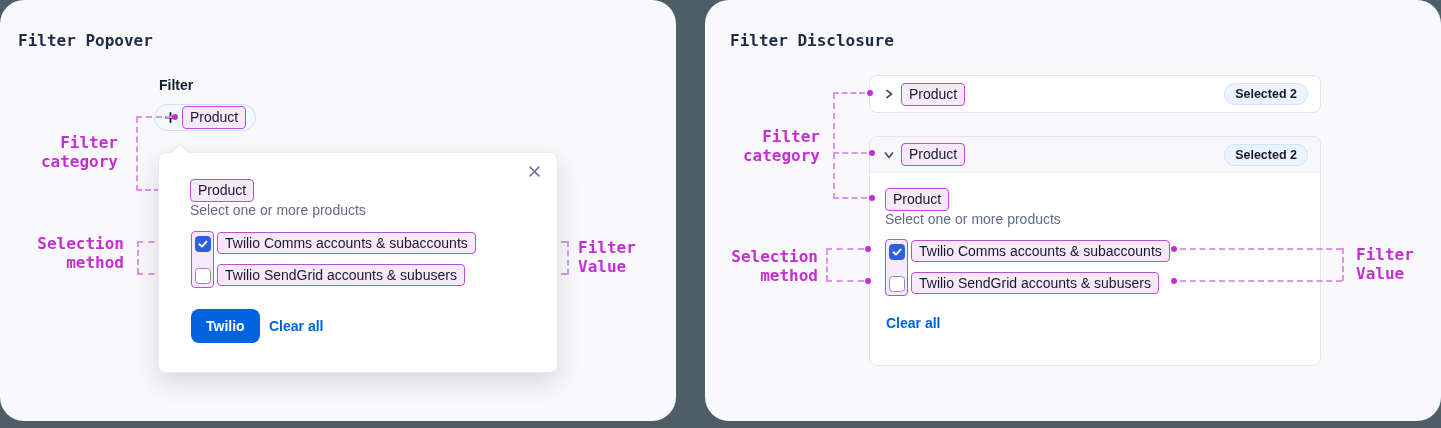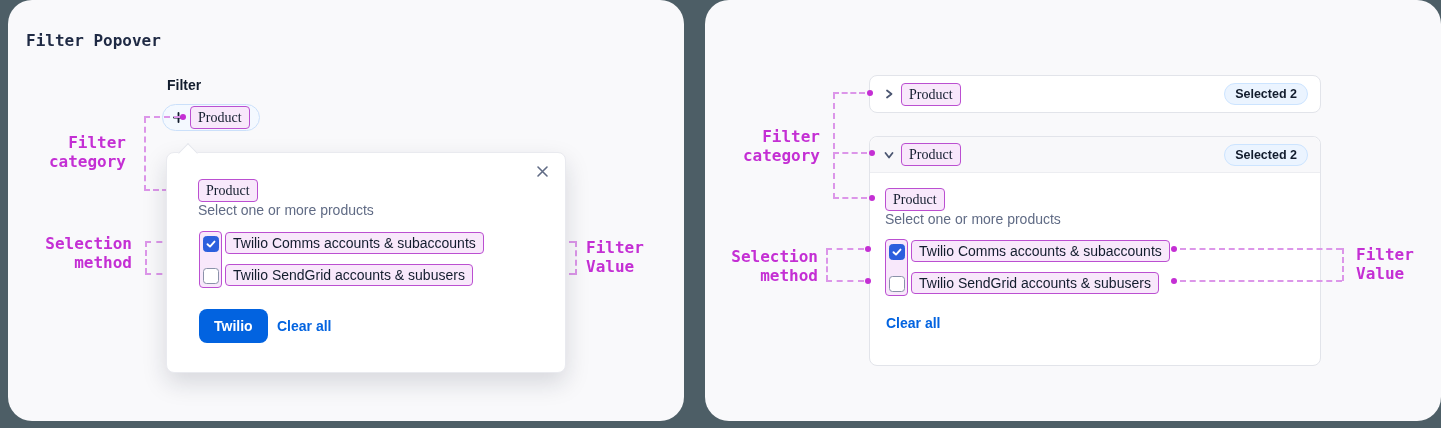--- a/index.html
+++ b/index.html
@@ -8,21 +8,21 @@
     position:relative;
     background:#4D5E66;
     font-family:"Liberation Sans", sans-serif;
     color:#121C2D;
     overflow:hidden;
   }
   .panel {
     position:absolute; top:0; height:421px;
     background:#F9F9FB; border-radius:24px;
   }
-  #panel-left  { left:8px;   width:676px; }
+  #panel-left  { left:0;   width:676px; }
   #panel-right { left:705px; width:736px; }
 
   .mono-title {
     position:absolute;
     font-family:"DejaVu Sans Mono", monospace;
     font-weight:700; font-size:16px; line-height:19px;
     color:#1F2A44; white-space:nowrap;
   }
   .ann {
     position:absolute;
@@ -35,21 +35,21 @@
   
   .dash-h { position:absolute; height:0; border-top:2px dashed #DC96E9; }
   .dash-v { position:absolute; width:0;  border-left:2px dashed #DC96E9; }
   .dot    { position:absolute; width:6px; height:6px; border-radius:50%; background:#C42FD4; }
 
   
   .chip {
     display:inline-block;
     background:#F8E8FB; border:1.5px solid #BB4FD1; border-radius:4px;
     padding:2px 7px; font-size:14px; font-weight:500; color:#121C2D;
-    white-space:nowrap; line-height:17px;font-family:Liberation Serif, serif;
+    white-space:nowrap; line-height:17px;
   }
   .valbox {
     position:absolute; height:22px;
     background:#F8E8FB; border:1.5px solid #BB4FD1; border-radius:4px;
     padding:1px 7px; font-size:14px; color:#121C2D;
     white-space:nowrap; line-height:18px;
   }
 
   
   .pill {
@@ -184,20 +184,21 @@
 Value</div>
   <div class="dot" style="left:485px; top:239px"></div>
   <div class="dot" style="left:485px; top:271px"></div>
   <div class="dash-h" style="left:494px; top:241px; width:73px"></div>
   <div class="dash-h" style="left:494px; top:273px; width:73px"></div>
   <div class="dash-v" style="left:567px; top:241px; height:34px"></div>
 </div>
 
 <div class="panel" id="panel-right">
 
+  <div class="mono-title" style="left:25px; top:31px">Filter Disclosure</div>
 
   <div class="card" style="top:75px; height:38px">
     <div class="card-row" style="height:36px">
       <span class="icon">
         <svg width="10" height="10" viewBox="0 0 10 10">
             <path d="M3 1.5L7.5 5 3 8.5" stroke="#4B5671" stroke-width="1.8" fill="none" stroke-linecap="round" stroke-linejoin="round"></path>
           </svg>
       </span>
       <span class="chip">Product</span>
       <span class="badge">Selected 2</span>

